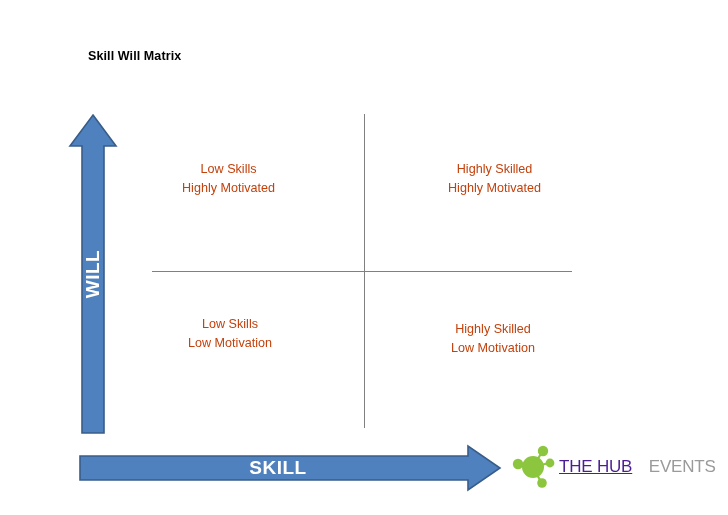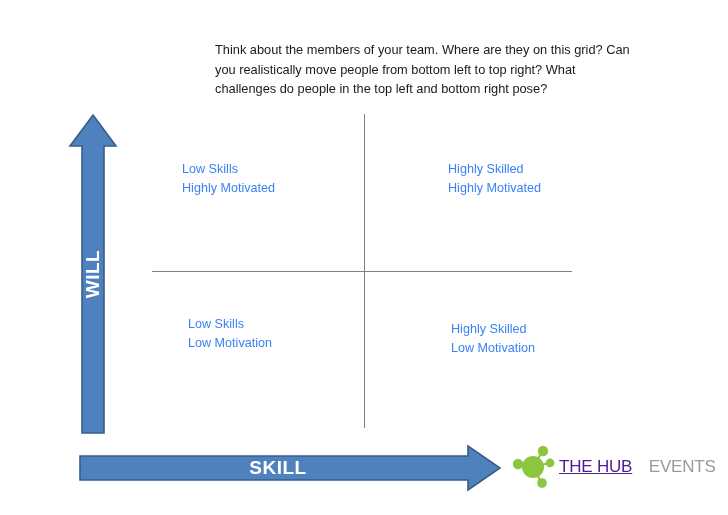--- a/index.html
+++ b/index.html
@@ -57,22 +57,23 @@
     width: 420px;
     height: 1px;
     background: #808080;
   }
 
   
   .quad {
     position: absolute;
     font-size: 12.6px;
     line-height: 18.5px;
-    color: #3b82f6;
+    color: #c2410c;
     white-space: pre-line;
+    text-align: center;
   }
   #quad-tl { left: 182px; top: 160px; }
   #quad-tr { left: 448px; top: 160px; }
   #quad-bl { left: 188px; top: 315px; }
   #quad-br { left: 451px; top: 320px; }
 
   
   #will-arrow {
     position: absolute;
     left: 68px;
@@ -144,22 +145,22 @@
     white-space: nowrap;
   }
   #logo-text .g { color: #4c1d95; text-decoration: underline; }
   #logo-text .k { color: #9a9a9a; margin-left: 12px; }
 </style>
 </head>
 <body>
 
 <div id="slide">
 
-
-  <div id="intro">Think about the members of your team.  Where are they on this grid?  Can you realistically move people from bottom left to top right?  What challenges do people in the top left and bottom right pose?</div>
+  <div id="title">Skill Will Matrix</div>
+
 
   <div id="v-axis"></div>
   <div id="h-axis"></div>
 
   <div class="quad" id="quad-tl">Low Skills
 Highly Motivated</div>
   <div class="quad" id="quad-tr">Highly Skilled
 Highly Motivated</div>
   <div class="quad" id="quad-bl">Low Skills
 Low Motivation</div>

